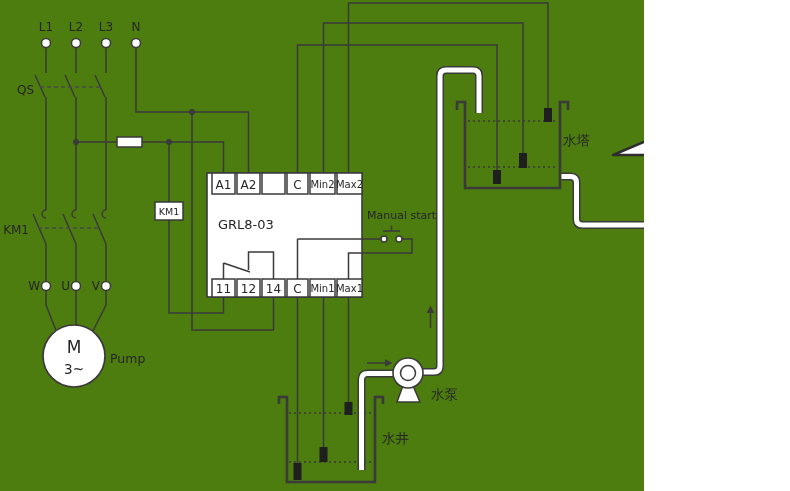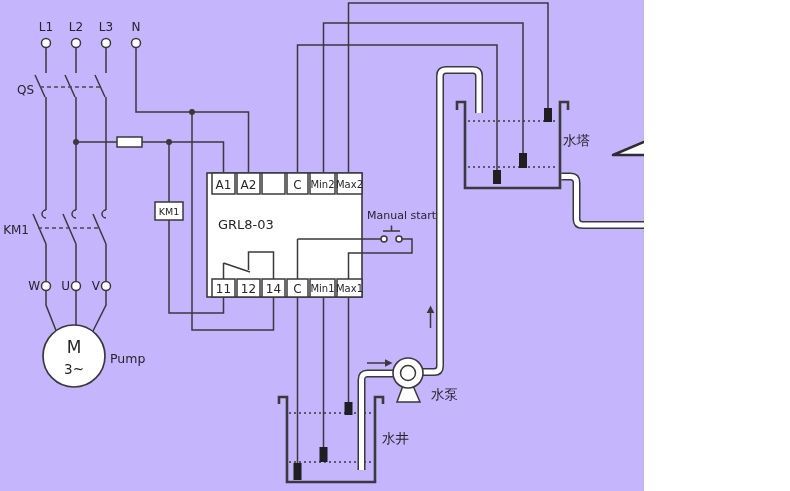--- a/index.html
+++ b/index.html
@@ -1,16 +1,16 @@
 <!DOCTYPE html>
 <html><head>
 <meta charset="utf-8">
 <style>
   html,body{margin:0;padding:0;background:#fff;}
-  .stage{position:relative;width:644px;height:491px;background:#c4b5fd;overflow:hidden;
+  .stage{position:relative;width:644px;height:491px;background:#4d7c0f;overflow:hidden;
          font-family:"DejaVu Sans","Liberation Sans",sans-serif;}
   svg{position:absolute;left:0;top:0;}
   text{fill:#262626;font-family:"DejaVu Sans","Liberation Sans",sans-serif;}
   .wire{stroke:#3a3a3a;stroke-width:1.5;fill:none;}
   .wire-thick{stroke:#3a3a3a;stroke-width:2.6;fill:none;}
   .dash{stroke:#4a4a4a;stroke-width:1.3;fill:none;stroke-dasharray:4 3;}
   .waterline{stroke:#3a3a3a;stroke-width:1.6;fill:none;stroke-dasharray:2 3;}
   .boxcell{fill:#ffffff;stroke:#3a3a3a;stroke-width:1.5;}
   .node{fill:#3a3a3a;stroke:none;}
   .probe{fill:#1f1f1f;stroke:none;}

